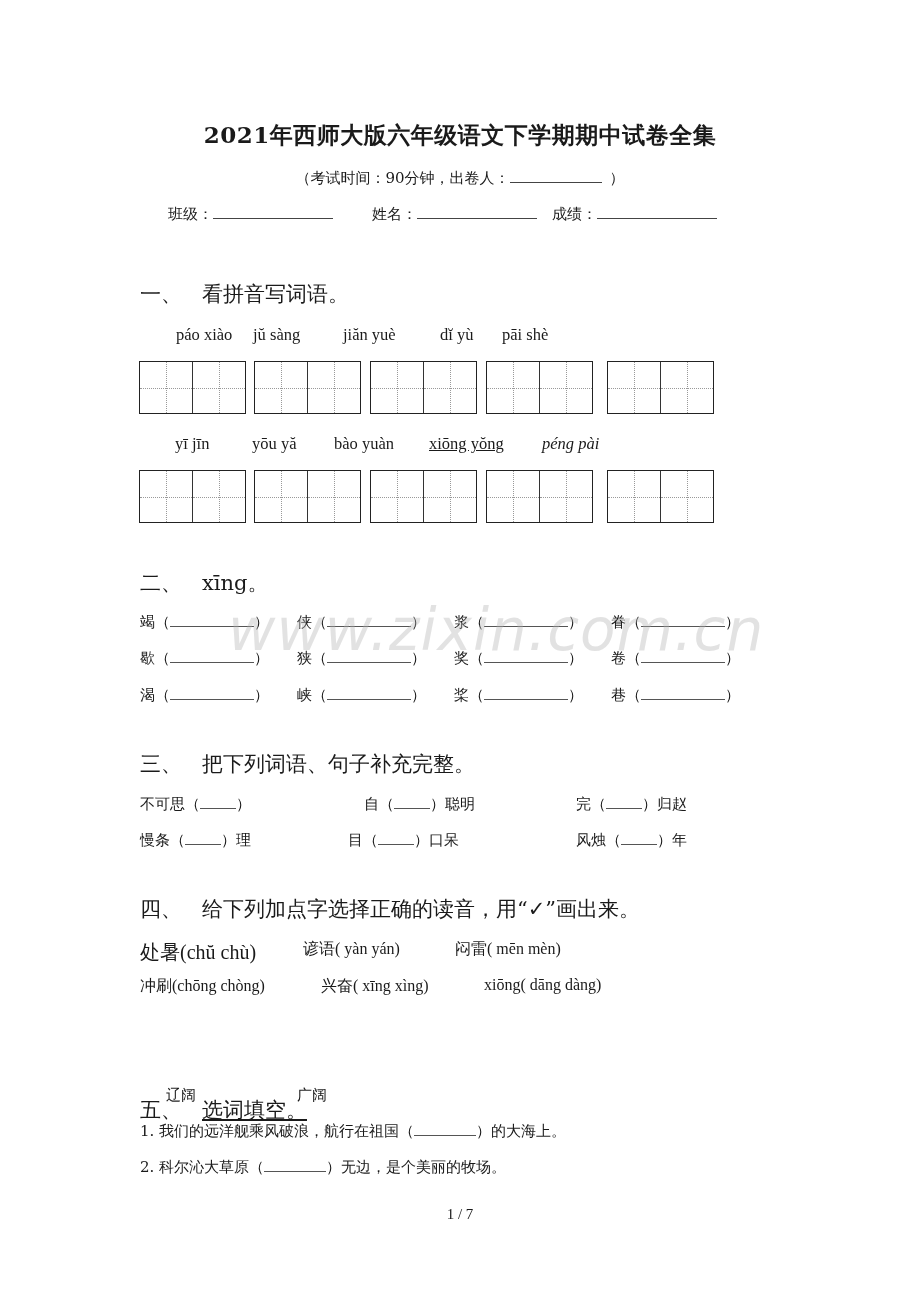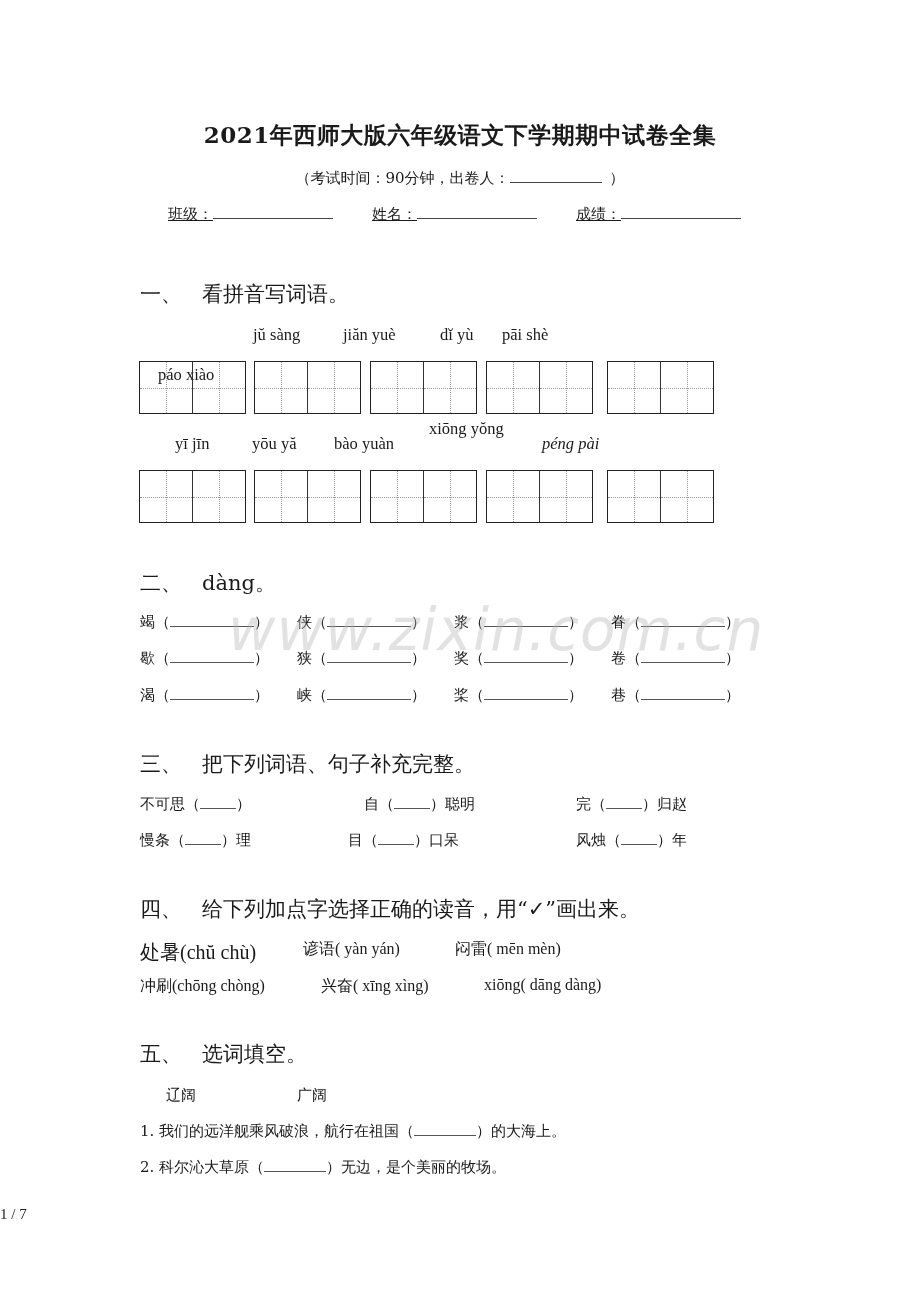--- a/index.html
+++ b/index.html
@@ -4,61 +4,61 @@
 <style>
   html, body { margin: 0; padding: 0; }
   body {
     width: 920px; height: 1302px; background: #ffffff; position: relative; overflow: hidden;
     font-family: "DejaVu Serif", "Liberation Serif", serif; color: #1a1a1a;
   }
   .abs { position: absolute; white-space: nowrap; }
   .title { top: 120px; left: 0; width: 920px; text-align: center; font-size: 23px; font-weight: bold; letter-spacing: 0.5px; }
   .subtitle { top: 168px; left: 0; width: 920px; text-align: center; font-size: 15px; }
   .blank { display: inline-block; border-bottom: 1px solid #444; height: 14px; vertical-align: baseline; }
-  .info { top: 204px; font-size: 15px; text-decoration: underline; }
+  .info { top: 204px; font-size: 15px; }
   .section-h { font-size: 21px; left: 140px; }
   .section-h .num { display: inline-block; width: 62px; }
   .pinyin { font-family: "Liberation Serif", "DejaVu Serif", serif; font-size: 16.5px; }
   .grid { position: absolute; height: 53px; border: 1.5px solid #222; box-sizing: border-box; display: flex; }
   .cell { flex: 1; position: relative; }
   .cell + .cell { border-left: 1.5px solid #333; }
   .cell::before { content: ""; position: absolute; left: 50%; top: 0; bottom: 0; border-left: 1px dotted #999; }
   .cell::after { content: ""; position: absolute; top: 50%; left: 0; right: 0; border-top: 1px dotted #999; }
   .item { position: absolute; white-space: nowrap; font-size: 15px; }
   .paren-blank { display: inline-block; border-bottom: 1px solid #555; height: 13px; }
   .watermark {
     position: absolute; left: 228px; top: 596px; font-family: "DejaVu Sans", sans-serif;
     font-size: 58px; color: rgba(180,180,180,0.38); letter-spacing: 1px; pointer-events: none; font-style: italic;
   }
-  .page-num { top: 1206px; left: 0; width: 920px; text-align: left; font-size: 15px; font-family: "Liberation Serif", serif; }
+  .page-num { top: 1206px; left: 0; width: 920px; text-align: center; font-size: 15px; font-family: "Liberation Serif", serif; }
 </style>
 </head>
 <body>
 
 <div class="abs title">2021年西师大版六年级语文下学期期中试卷全集</div>
 
 <div class="abs subtitle">
   <span>（考试时间：90分钟，出卷人：</span><span class="blank" style="width:92px;"></span><span style="margin-left:8px;">）</span>
 </div>
 
 <div class="abs info" style="left:168px;">
   <span>班级：</span><span class="blank" style="width:120px;"></span>
 </div>
 <div class="abs info" style="left:372px;">
   <span>姓名：</span><span class="blank" style="width:120px;"></span>
 </div>
-<div class="abs info" style="left:576px;">
+<div class="abs info" style="left:552px;">
   <span>成绩：</span><span class="blank" style="width:120px;"></span>
 </div>
 
 <div class="abs section-h" style="top:280px;">
   <span class="num">一、</span><span>看拼音写词语。</span>
 </div>
 
-<div class="abs pinyin" style="top:325px; left:158px;margin-top:40px;">páo xiào</div>
+<div class="abs pinyin" style="top:325px; left:176px;">páo xiào</div>
 <div class="abs pinyin" style="top:325px; left:253px;">jŭ sàng</div>
 <div class="abs pinyin" style="top:325px; left:343px;">jiăn yuè</div>
 <div class="abs pinyin" style="top:325px; left:440px;">dĭ yù</div>
 <div class="abs pinyin" style="top:325px; left:502px;">pāi shè</div>
 
 <div class="grid" style="left:139px; top:361px; width:107px;">
     <div class="cell"></div>
     <div class="cell"></div>
   </div>
 <div class="grid" style="left:254px; top:361px; width:107px;">
@@ -74,21 +74,21 @@
     <div class="cell"></div>
   </div>
 <div class="grid" style="left:607px; top:361px; width:107px;">
     <div class="cell"></div>
     <div class="cell"></div>
   </div>
 
 <div class="abs pinyin" style="top:434px; left:175px;">yī jīn</div>
 <div class="abs pinyin" style="top:434px; left:252px;">yōu yă</div>
 <div class="abs pinyin" style="top:434px; left:334px;">bào yuàn</div>
-<div class="abs pinyin" style="top:419px; left:429px;">xiōng yŏng</div>
+<div class="abs pinyin" style="top:434px; left:429px;text-decoration:underline;">xiōng yŏng</div>
 <div class="abs pinyin" style="top:434px; left:542px;font-style:italic;">péng pài</div>
 
 <div class="grid" style="left:139px; top:470px; width:107px;">
     <div class="cell"></div>
     <div class="cell"></div>
   </div>
 <div class="grid" style="left:254px; top:470px; width:107px;">
     <div class="cell"></div>
     <div class="cell"></div>
   </div>
@@ -99,21 +99,21 @@
 <div class="grid" style="left:486px; top:470px; width:107px;">
     <div class="cell"></div>
     <div class="cell"></div>
   </div>
 <div class="grid" style="left:607px; top:470px; width:107px;">
     <div class="cell"></div>
     <div class="cell"></div>
   </div>
 
 <div class="abs section-h" style="top:569px;">
-  <span class="num">二、</span><span>dàng。</span>
+  <span class="num">二、</span><span>xīng。</span>
 </div>
 
 <div class="item" style="top:613px; left:140px;"><span>竭</span>（<span class="paren-blank" style="width:84px;"></span>）</div>
 <div class="item" style="top:613px; left:297px;"><span>侠</span>（<span class="paren-blank" style="width:84px;"></span>）</div>
 <div class="item" style="top:613px; left:454px;"><span>浆</span>（<span class="paren-blank" style="width:84px;"></span>）</div>
 <div class="item" style="top:613px; left:611px;"><span>眷</span>（<span class="paren-blank" style="width:84px;"></span>）</div>
 
 <div class="item" style="top:649px; left:140px;"><span>歇</span>（<span class="paren-blank" style="width:84px;"></span>）</div>
 <div class="item" style="top:649px; left:297px;"><span>狭</span>（<span class="paren-blank" style="width:84px;"></span>）</div>
 <div class="item" style="top:649px; left:454px;"><span>奖</span>（<span class="paren-blank" style="width:84px;"></span>）</div>
@@ -143,21 +143,21 @@
 </div>
 
 <div class="item pinyin" style="top:939px; left:140px; font-size:20px;">处暑(chŭ  chù)</div>
 <div class="item pinyin" style="top:939px; left:303px; font-size:16px;">谚语( yàn  yán)</div>
 <div class="item pinyin" style="top:939px; left:455px; font-size:16px;">闷雷( mēn  mèn)</div>
 
 <div class="item pinyin" style="top:976px; left:140px; font-size:16px;">冲刷(chōng  chòng)</div>
 <div class="item pinyin" style="top:976px; left:321px; font-size:16px;">兴奋( xīng  xìng)</div>
 <div class="item pinyin" style="top:976px; left:484px; font-size:16px;">xiōng( dāng  dàng)</div>
 
-<div class="abs section-h" style="top:1040px;">
+<div class="abs section-h" style="top:1096px;text-decoration:underline;">
   <span class="num">五、</span><span>选词填空。</span>
 </div>
 
 <div class="item" style="top:1086px; left:166px;">辽阔</div>
 <div class="item" style="top:1086px; left:297px;">广阔</div>
 
 <div class="item" style="top:1122px; left:140px;"><span>1. 我们的远洋舰乘风破浪，航行在祖国（</span><span class="paren-blank" style="width:62px;"></span><span>）的大海上。</span></div>
 <div class="item" style="top:1158px; left:140px;"><span>2. 科尔沁大草原（</span><span class="paren-blank" style="width:62px;"></span><span>）无边，是个美丽的牧场。</span></div>
 
 <div class="abs page-num">1 / 7</div>

